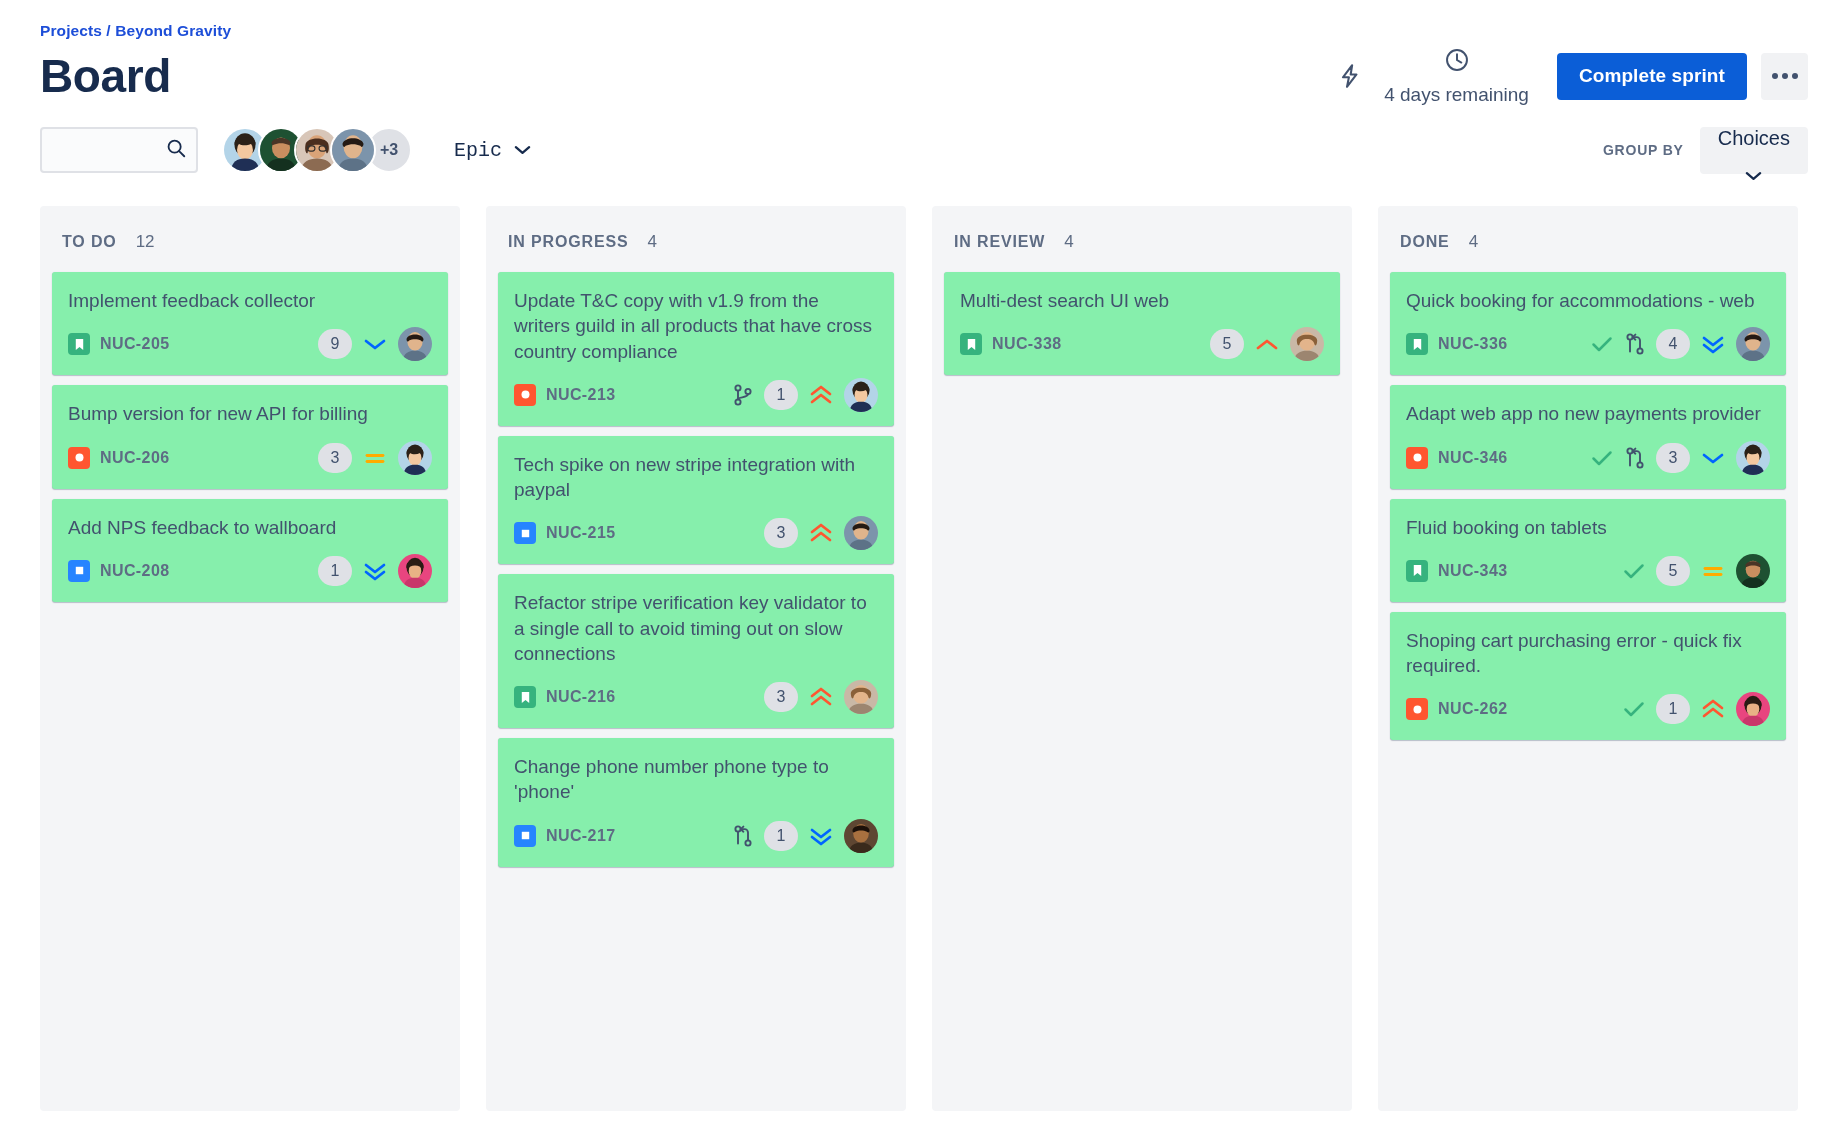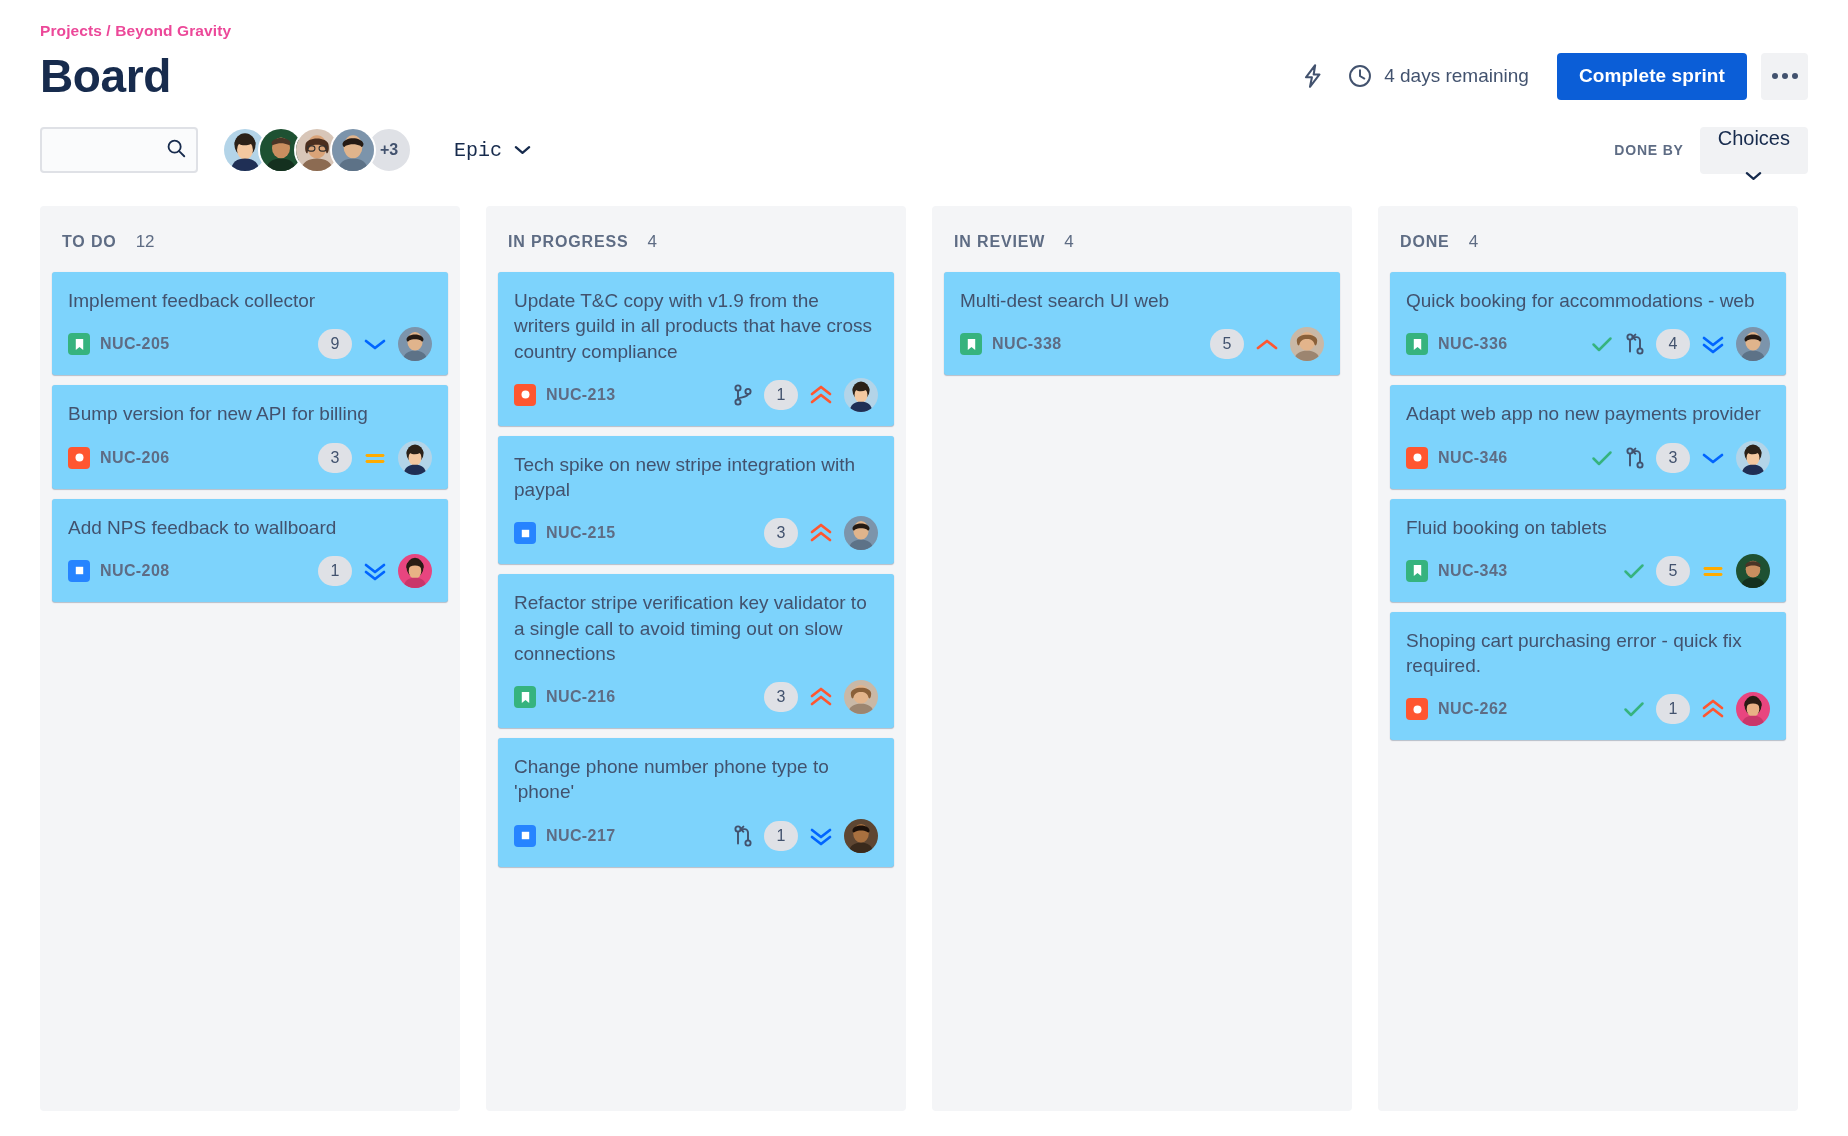--- a/index.html
+++ b/index.html
@@ -6,26 +6,26 @@
   html, body {
     width: 1848px; height: 1136px;
     background: #ffffff;
     font-family: "Liberation Sans", sans-serif;
     color: #172B4D;
     overflow: hidden;
   }
   .page { position: relative; width: 1848px; height: 1136px; padding: 0 40px; }
 
   
-  .breadcrumb { padding-top: 22px; font-size: 15.5px; color: #ec4899; font-weight: 600; letter-spacing: .1px; }
+  .breadcrumb { padding-top: 22px; font-size: 15.5px; color: #1d4ed8; font-weight: 600; letter-spacing: .1px; }
   .title-row { display: flex; align-items: center; justify-content: space-between; margin-top: 10px; height: 52px; }
   .page-title { font-size: 46px; font-weight: 700; color: #172B4D; letter-spacing: -.4px; }
   .title-actions { display: flex; align-items: center; gap: 0; }
   .bolt-btn { width: 40px; height: 40px; display: flex; align-items: center; justify-content: center; border-radius: 4px; background: transparent; margin-right: 14px; }
-  .days { display: flex; align-items: center; gap: 11px; font-size: 19px; color: #42526E; font-weight: 500; margin-right: 28px; }
+  .days { display: flex; align-items: center; gap: 11px; font-size: 19px; color: #42526E; font-weight: 500; margin-right: 28px; flex-direction: column; }
   .days svg { flex: none; }
   .btn-primary {
     background: #0B5ED7; color: #fff; border: none; border-radius: 4px;
     font-size: 19px; font-weight: 600; font-family: "Liberation Sans", sans-serif;
     padding: 0 22px; height: 47px; cursor: pointer; letter-spacing: .1px;
   }
   .btn-more {
     width: 47px; height: 47px; margin-left: 14px; border: none; border-radius: 4px;
     background: #F1F2F4; cursor: pointer; display: flex; align-items: center;
     justify-content: center; gap: 4px;
@@ -64,21 +64,21 @@
   }
 
   
   .board { display: flex; gap: 26px; margin-top: 30px; align-items: flex-start; }
   .column { width: 420px; background: #F4F5F7; border-radius: 4px; padding: 14px 12px 12px; min-height: 905px; }
   .col-head { display: flex; align-items: baseline; gap: 19px; padding: 12px 10px 20px; }
   .col-name { font-size: 16px; font-weight: 700; letter-spacing: .85px; color: #5E6C84; text-transform: uppercase; }
   .col-count { font-size: 17px; color: #5E6C84; font-weight: 500; }
 
   .card {
-    background: #7dd3fc; border-radius: 3px; padding: 16px 16px 14px;
+    background: #86efac; border-radius: 3px; padding: 16px 16px 14px;
     box-shadow: 0 1px 1px rgba(9,30,66,.25), 0 0 1px rgba(9,30,66,.15);
     margin-bottom: 10px; cursor: pointer;
   }
   .card-title { font-size: 19px; line-height: 1.33; color: #42526E; margin-bottom: 14px; }
   .card-foot { display: flex; align-items: center; }
   .type-ic { width: 22px; height: 22px; border-radius: 4px; flex: none; display:flex; align-items:center; justify-content:center; }
   .key { font-size: 16px; font-weight: 700; color: #5E6C84; letter-spacing: .4px; margin-left: 10px; }
   .foot-right { margin-left: auto; display: flex; align-items: center; gap: 10px; }
   .badge {
     min-width: 34px; height: 30px; padding: 0 10px; border-radius: 15px; background: #DFE1E6;
@@ -177,21 +177,21 @@
         <span>Epic</span>
         <span>
           <svg width="19" height="12" viewBox="0 0 20 12" fill="none" stroke="#172B4D" stroke-width="2.4" stroke-linecap="round" stroke-linejoin="round">
               <path d="M3 3l7 6 7-6"></path>
             </svg>
         </span>
       </button>
     </div>
 
     <div class="filter-right">
-      <span class="groupby-label">DONE BY</span>
+      <span class="groupby-label">GROUP BY</span>
       <button class="groupby-btn">
         <span>Choices</span>
         <span>
           <svg width="19" height="12" viewBox="0 0 20 12" fill="none" stroke="#172B4D" stroke-width="2.4" stroke-linecap="round" stroke-linejoin="round">
               <path d="M3 3l7 6 7-6"></path>
             </svg>
         </span>
       </button>
     </div>
   </div>

